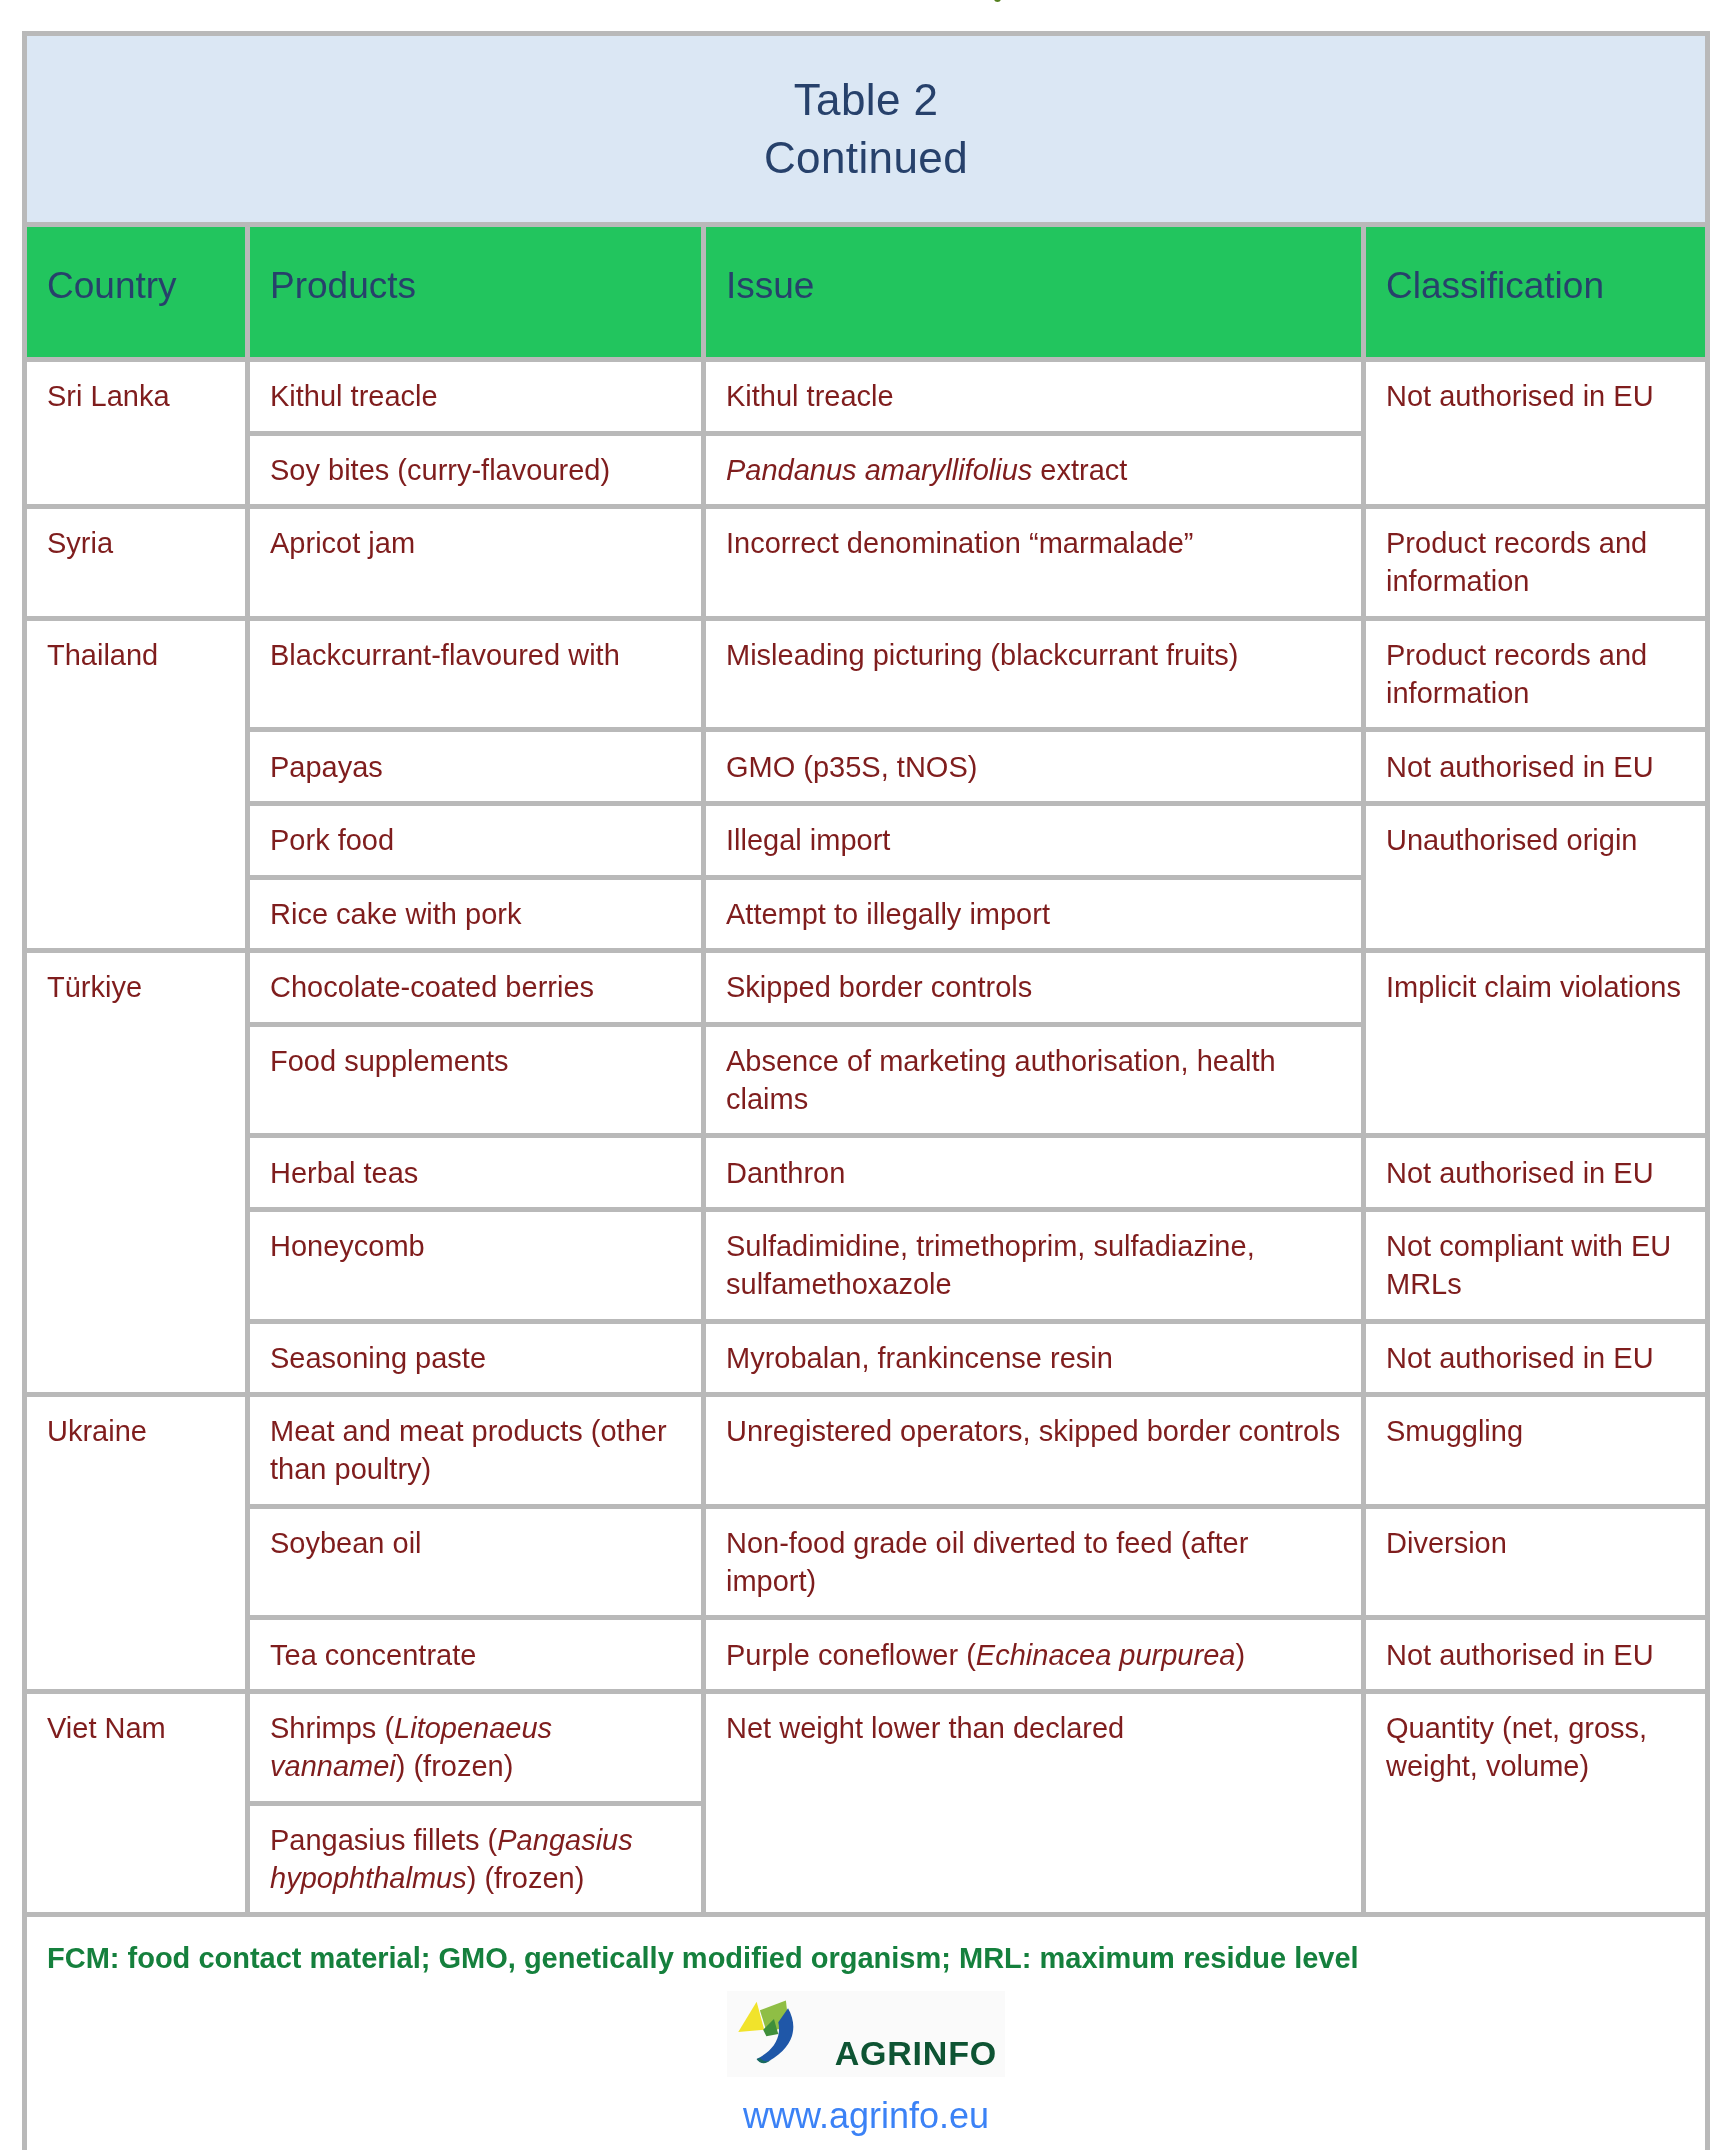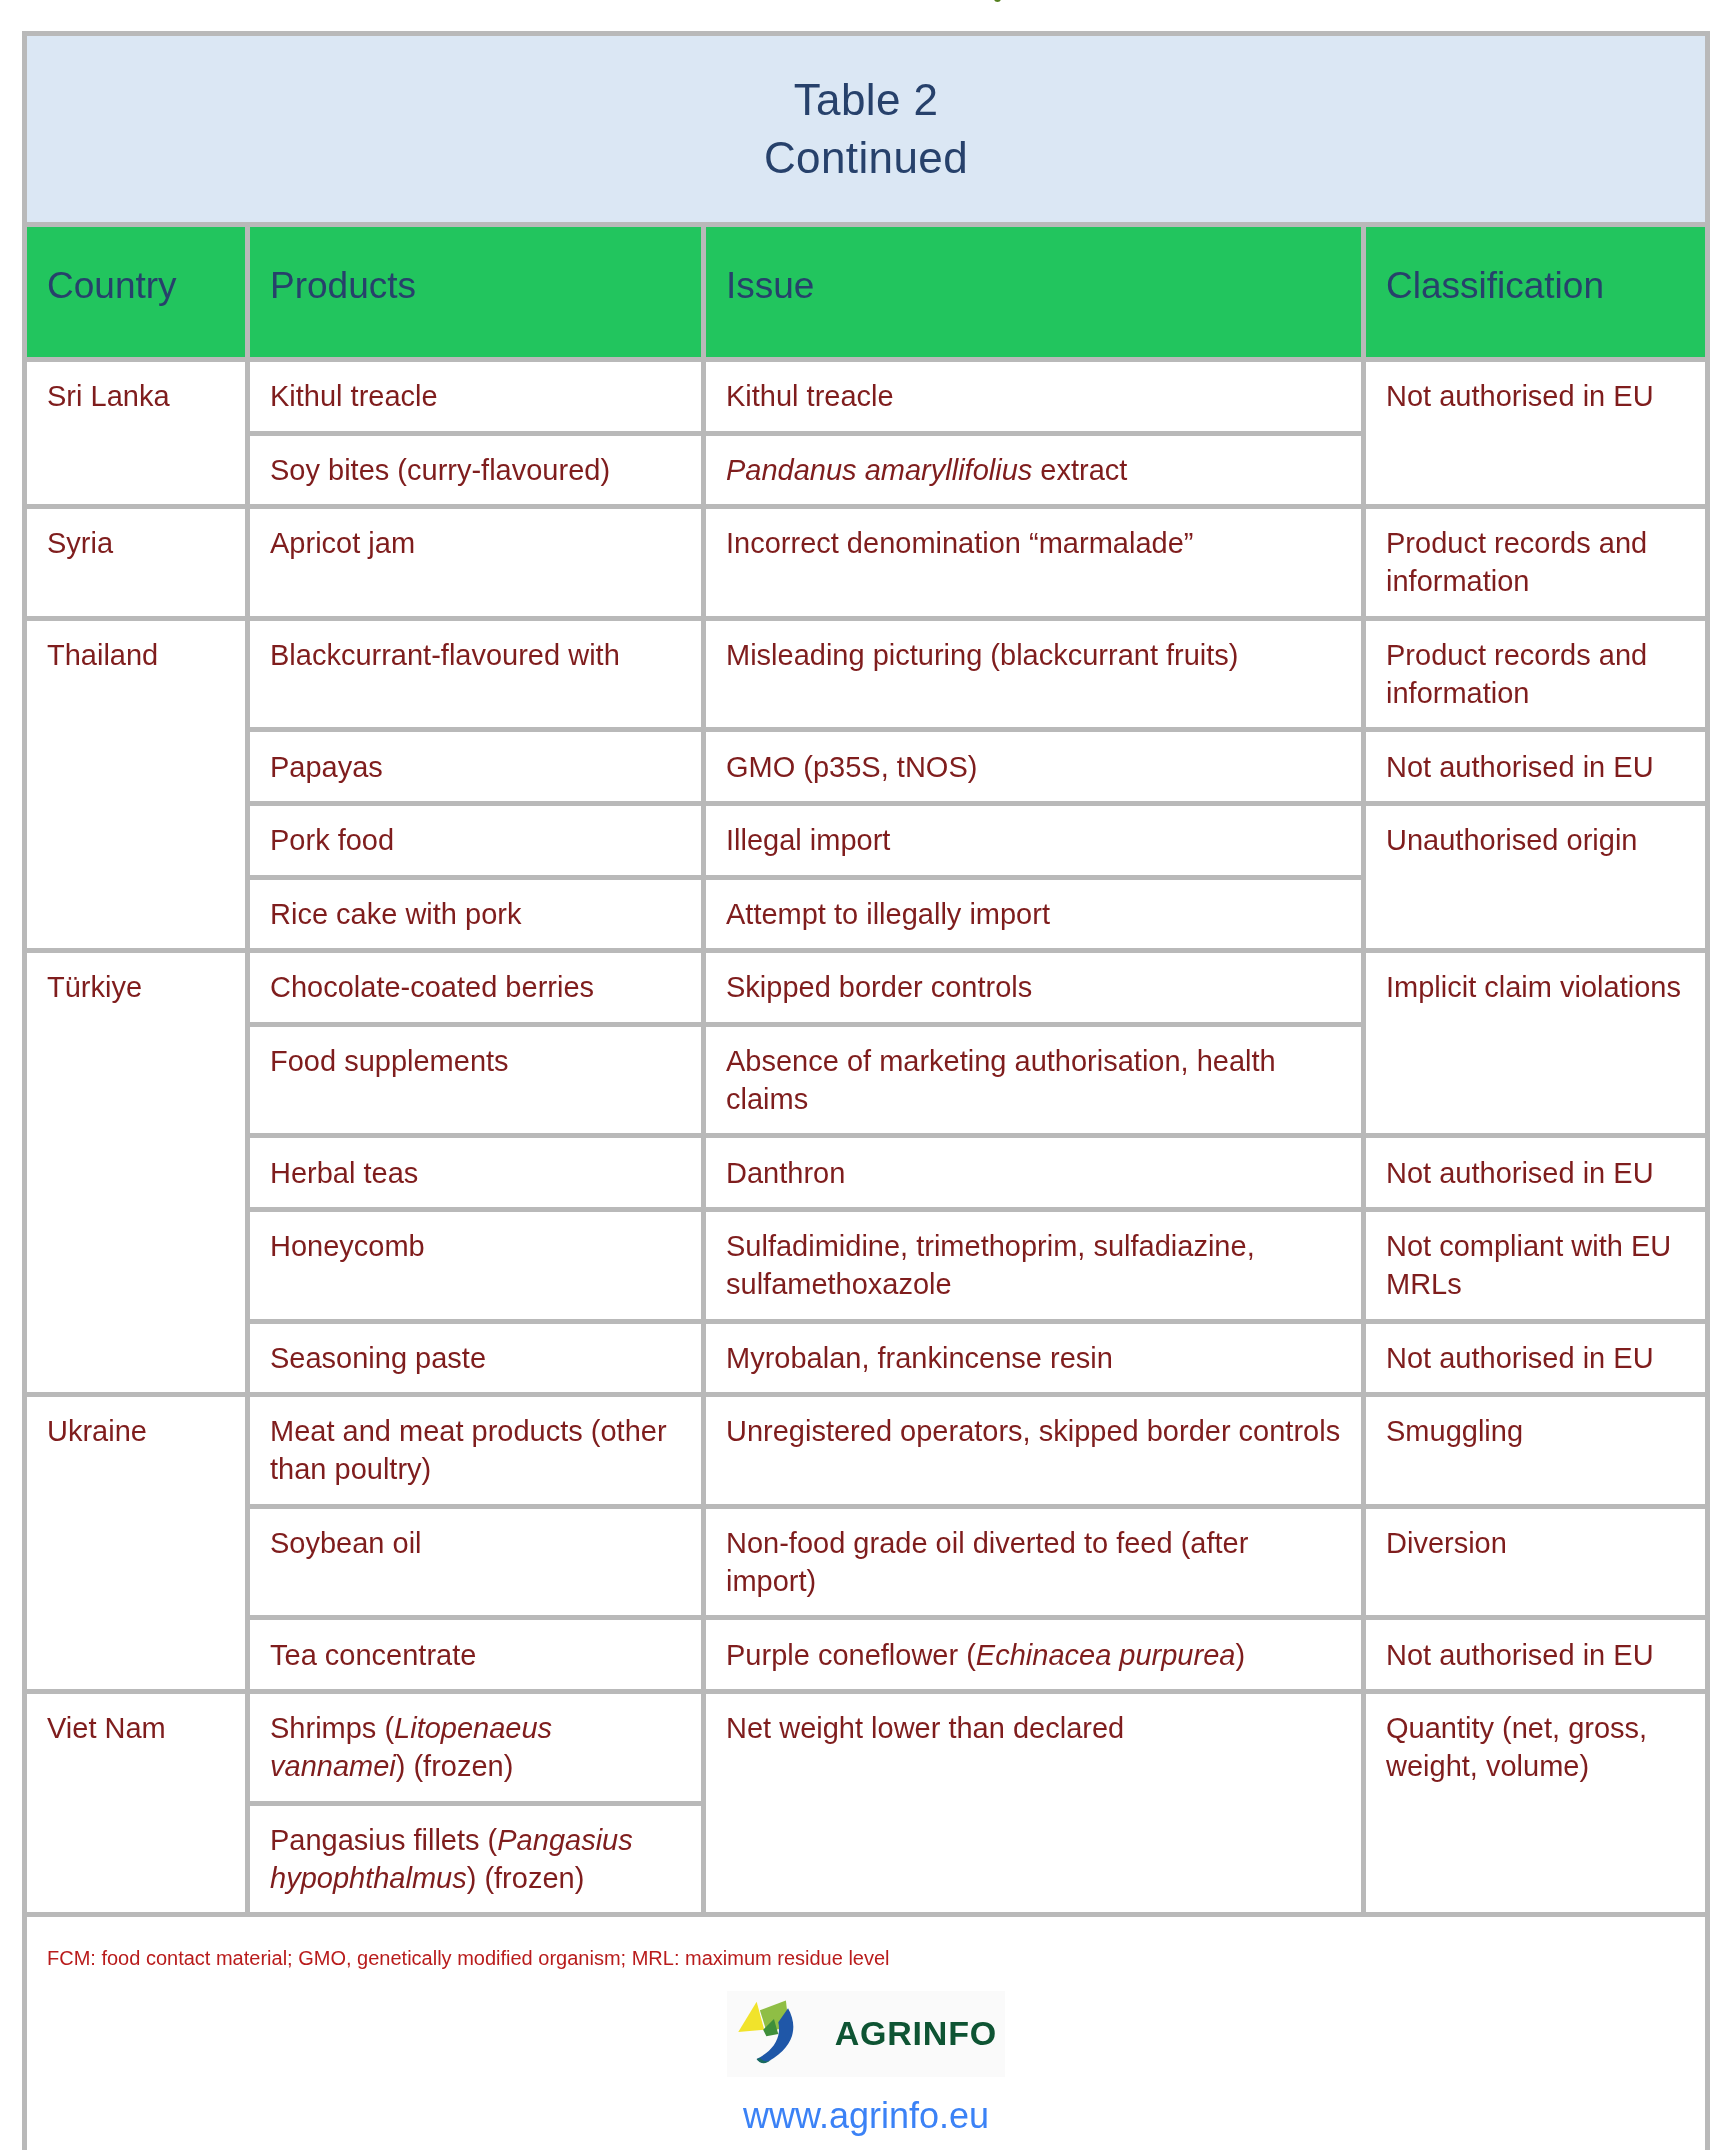--- a/index.html
+++ b/index.html
@@ -56,33 +56,34 @@
     padding: 15.3px 18.4px 15.3px 20px;
     color: #7f1d1d;
   }
   td.cell i { }
   td.footer-cell {
     background: #ffffff;
     padding: 23px 20px 20px 20px;
     height: 196px;
   }
   .footnote {
-    color: #b91c1c;
-    font-size: 20px;
+    color: #15803d;
+    font-size: 29px;
     line-height: 37px;
+    font-weight: bold;
   }
   .logo-block {
     margin-top: 13.8px;
     display: flex;
     flex-direction: column;
     align-items: center;
   }
   .logo-row {
     display: flex;
-    align-items: center;
+    align-items: flex-end;
     gap: 7.7px;
     background: #fafafa;
     padding: 3.1px 7.7px;
   }
   .brand {
     position: relative;
     color: #0e5433;
     font-size: 34px;
     font-weight: 700;
     letter-spacing: 0.8px;

